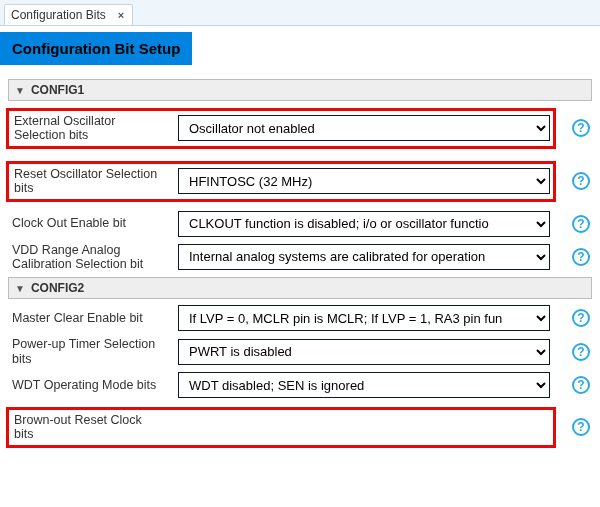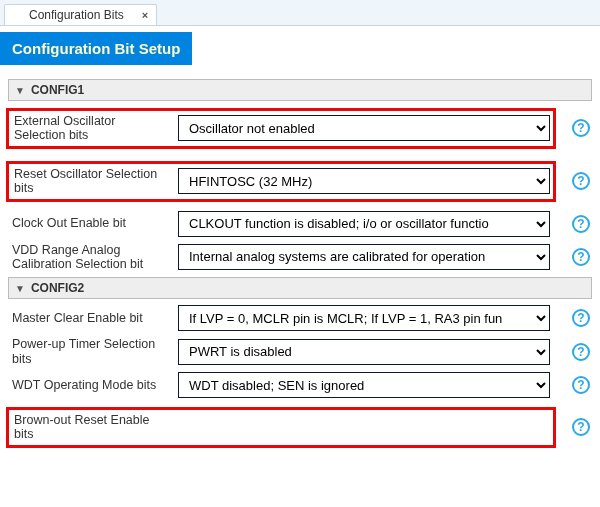--- a/index.html
+++ b/index.html
@@ -16,38 +16,38 @@
     border-bottom: 1px solid #c8d4df;
     display: flex;
     align-items: flex-end;
     height: 26px;
     padding-left: 4px;
   }
   .tab {
     background: #fff;
     border: 1px solid #c8d4df;
     border-bottom: none;
-    padding: 3px 8px 3px 24px;
+    padding: 3px 8px 3px 6px;
     font-size: 12px;
     display: flex;
     align-items: center;
-    gap: 18px;
+    gap: 12px;
     border-top-left-radius: 2px;
     border-top-right-radius: 2px;
   }
   .tab .close {
     color: #555;
     font-weight: bold;
     cursor: pointer;
     line-height: 1;
     font-size: 11px;
   }
   .banner {
     background: #0084e0;
-    color: #fef9c3;
+    color: #000000;
     font-weight: 600;
     font-size: 15px;
     padding: 8px 12px;
     margin: 6px 0 10px 0;
     display: inline-block;
   }
   .section-header {
     background: #eee;
     border: 1px solid #bbb;
     margin: 4px 8px;
@@ -236,21 +236,21 @@
       <option>WDT disabled; SEN is ignored</option>
     </select>
   </div>
   <div class="help">
       <div class="help-icon">?</div>
     </div>
 </div>
 
 <div class="highlight-row-outer">
   <div class="highlight" style="flex:1">
-    <div class="label">Brown-out Reset Enable bits</div>
+    <div class="label">Brown-out Reset Clock bits</div>
   </div>
   <div class="help">
       <div class="help-icon">?</div>
     </div>
 </div>
 
 
 
 
 </body></html>

